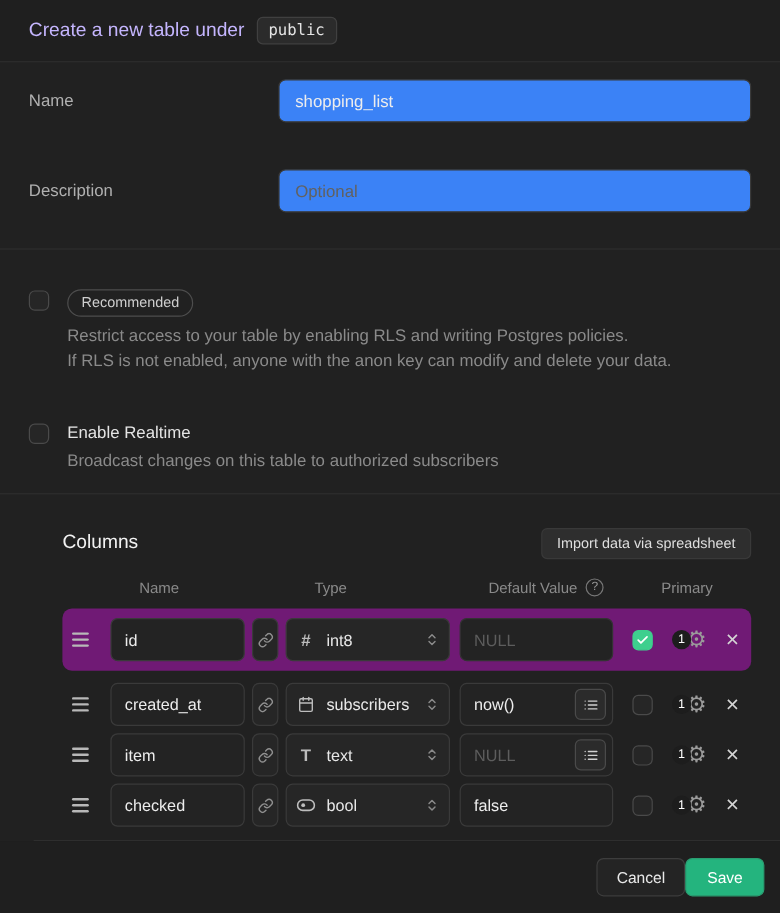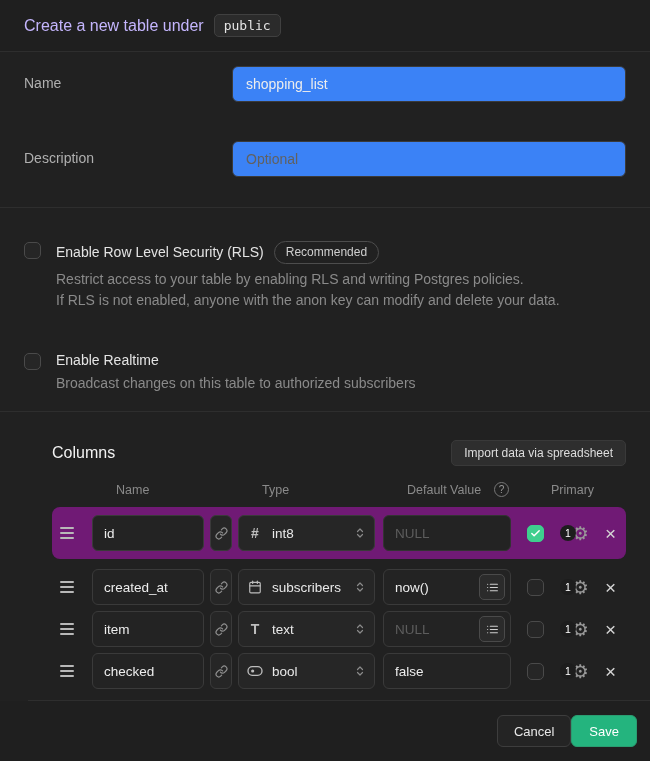--- a/index.html
+++ b/index.html
@@ -74,21 +74,21 @@
     font-family:"Liberation Sans", sans-serif;
   }
   .grid-headers {
     display:flex; align-items:center;
     margin-top:16px; padding-left:32px;
     font-size:12.5px; color:#8a8a8a; height:15px;
   }
   .gh-spacer { width:32px; flex:0 0 32px; }
   .gh-name { width:146px; flex:0 0 146px; }
   .gh-type { width:145px; flex:0 0 145px; }
-  .gh-default { width:144px; flex:0 0 144px; display:flex; align-items:center; gap:13px; }
+  .gh-default { width:144px; flex:0 0 144px; display:flex; align-items:center; gap:7px; }
   .gh-primary { flex:1; }
   .help-icon {
     width:15px; height:15px; border:1px solid #777; border-radius:50%;
     display:inline-flex; align-items:center; justify-content:center;
     font-size:10px; color:#9a9a9a;
   }
 
   .col-rows { margin-top:10px; }
   .col-row { display:flex; align-items:center; padding:0 8px; height:36px; }
   .col-row.highlight {
@@ -192,21 +192,20 @@
       <label class="form-label">Description</label>
       <input class="text-input" type="text" placeholder="Optional" style="">
     </div>
   </div>
 
   <div class="section-toggles">
     <div class="toggle-block">
       <div class="checkbox"></div>
       <div class="toggle-texts">
         <div class="toggle-title-row">
-          <span class="toggle-title">Enable Row Level Security (RLS)</span>
           <span class="pill">Recommended</span>
         </div>
         <div class="toggle-desc">
           <div>Restrict access to your table by enabling RLS and writing Postgres policies.</div>
           <div>If RLS is not enabled, anyone with the anon key can modify and delete your data.</div>
         </div>
       </div>
     </div>
     <div class="toggle-block">
       <div class="checkbox"></div>

